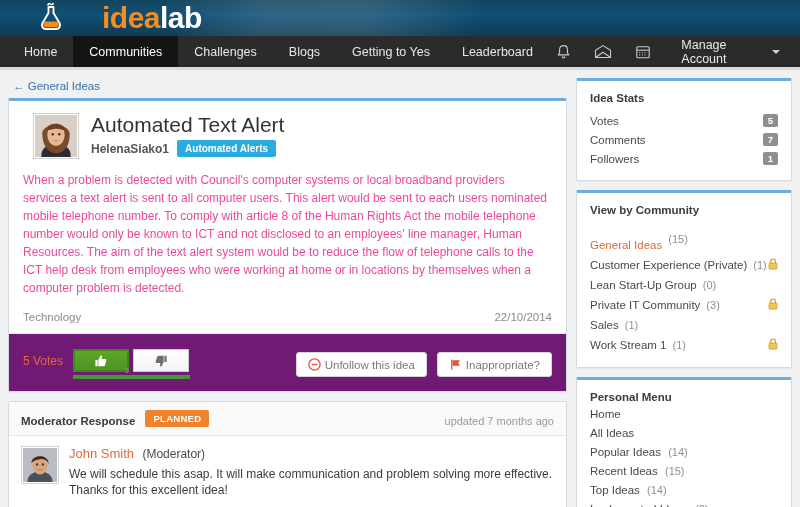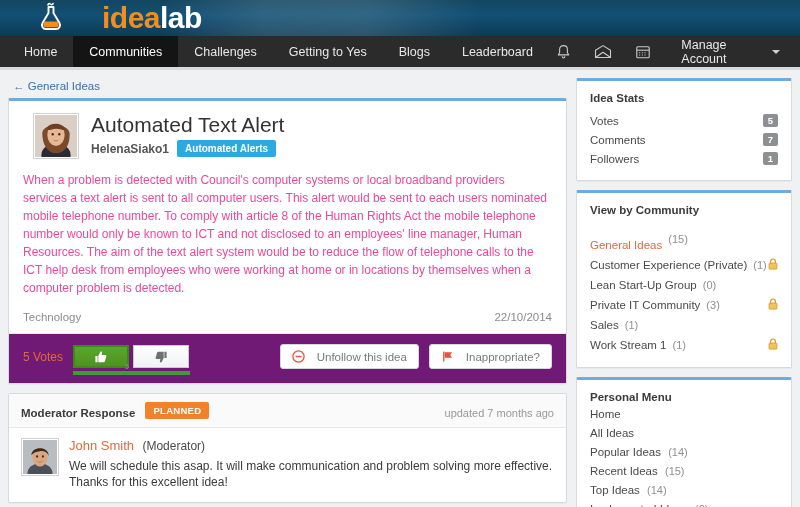--- a/index.html
+++ b/index.html
@@ -205,28 +205,29 @@
     background: #dfe1e3;
   }
   .vote-bar-fill { height: 100%; width: 100%; background: #3f9c35; }
   .vote-bar-num {
     position: absolute;
     left: 52px; bottom: -2px;
     font-size: 7px; color: #8e8e8e;
   }
   .vote-actions { margin-left: auto; display: flex; gap: 10px; }
   .pill-btn {
-    display: flex; align-items: center; gap: 12px;
+    display: flex; align-items: center; gap: 4px;
     border: 1px solid #d5d7da;
     background: #ffffff;
     border-radius: 3px;
     padding: 5px 11px;
     font-size: 11.5px;
     color: #777a7d;
     cursor: pointer;
+    margin-top: 8px;
   }
 
   
   .mod-head {
     display: flex; align-items: flex-end;
     padding: 8px 12px;
     background: #fafafa;
     border-bottom: 1px solid #e6e7e9;
   }
   .mod-title { font-size: 11.5px; font-weight: bold; color: #3b3b3b; }
@@ -324,22 +325,22 @@
     </svg>
     <div class="logo-text"><span class="logo-idea">idea</span><span class="logo-lab">lab</span></div>
   </div>
 </div>
 
 <div class="navbar">
   <div class="nav-left">
     <div class="nav-item">Home</div>
     <div class="nav-item active">Communities</div>
     <div class="nav-item">Challenges</div>
+    <div class="nav-item">Blogs</div>
     <div class="nav-item">Getting to Yes</div>
-    <div class="nav-item">Blogs</div>
     <div class="nav-item">Leaderboard</div>
   </div>
   <div class="nav-right">
     <div class="nav-icon">
       <svg width="15" height="16" viewBox="0 0 15 16">
           <path d="M7.5 1.6 C5.1 1.6 3.6 3.2 3.6 5.4 L3.6 8.6 L2.3 10.9 L12.7 10.9 L11.4 8.6 L11.4 5.4 C11.4 3.2 9.9 1.6 7.5 1.6 Z" fill="none" stroke="#c9cbcd" stroke-width="1.1" stroke-linejoin="round"></path>
           <path d="M6.2 12.3 C6.2 13.3 6.8 14 7.5 14 C8.2 14 8.8 13.3 8.8 12.3" fill="none" stroke="#c9cbcd" stroke-width="1.1"></path>
         </svg>
     </div>
     <div class="nav-icon">

